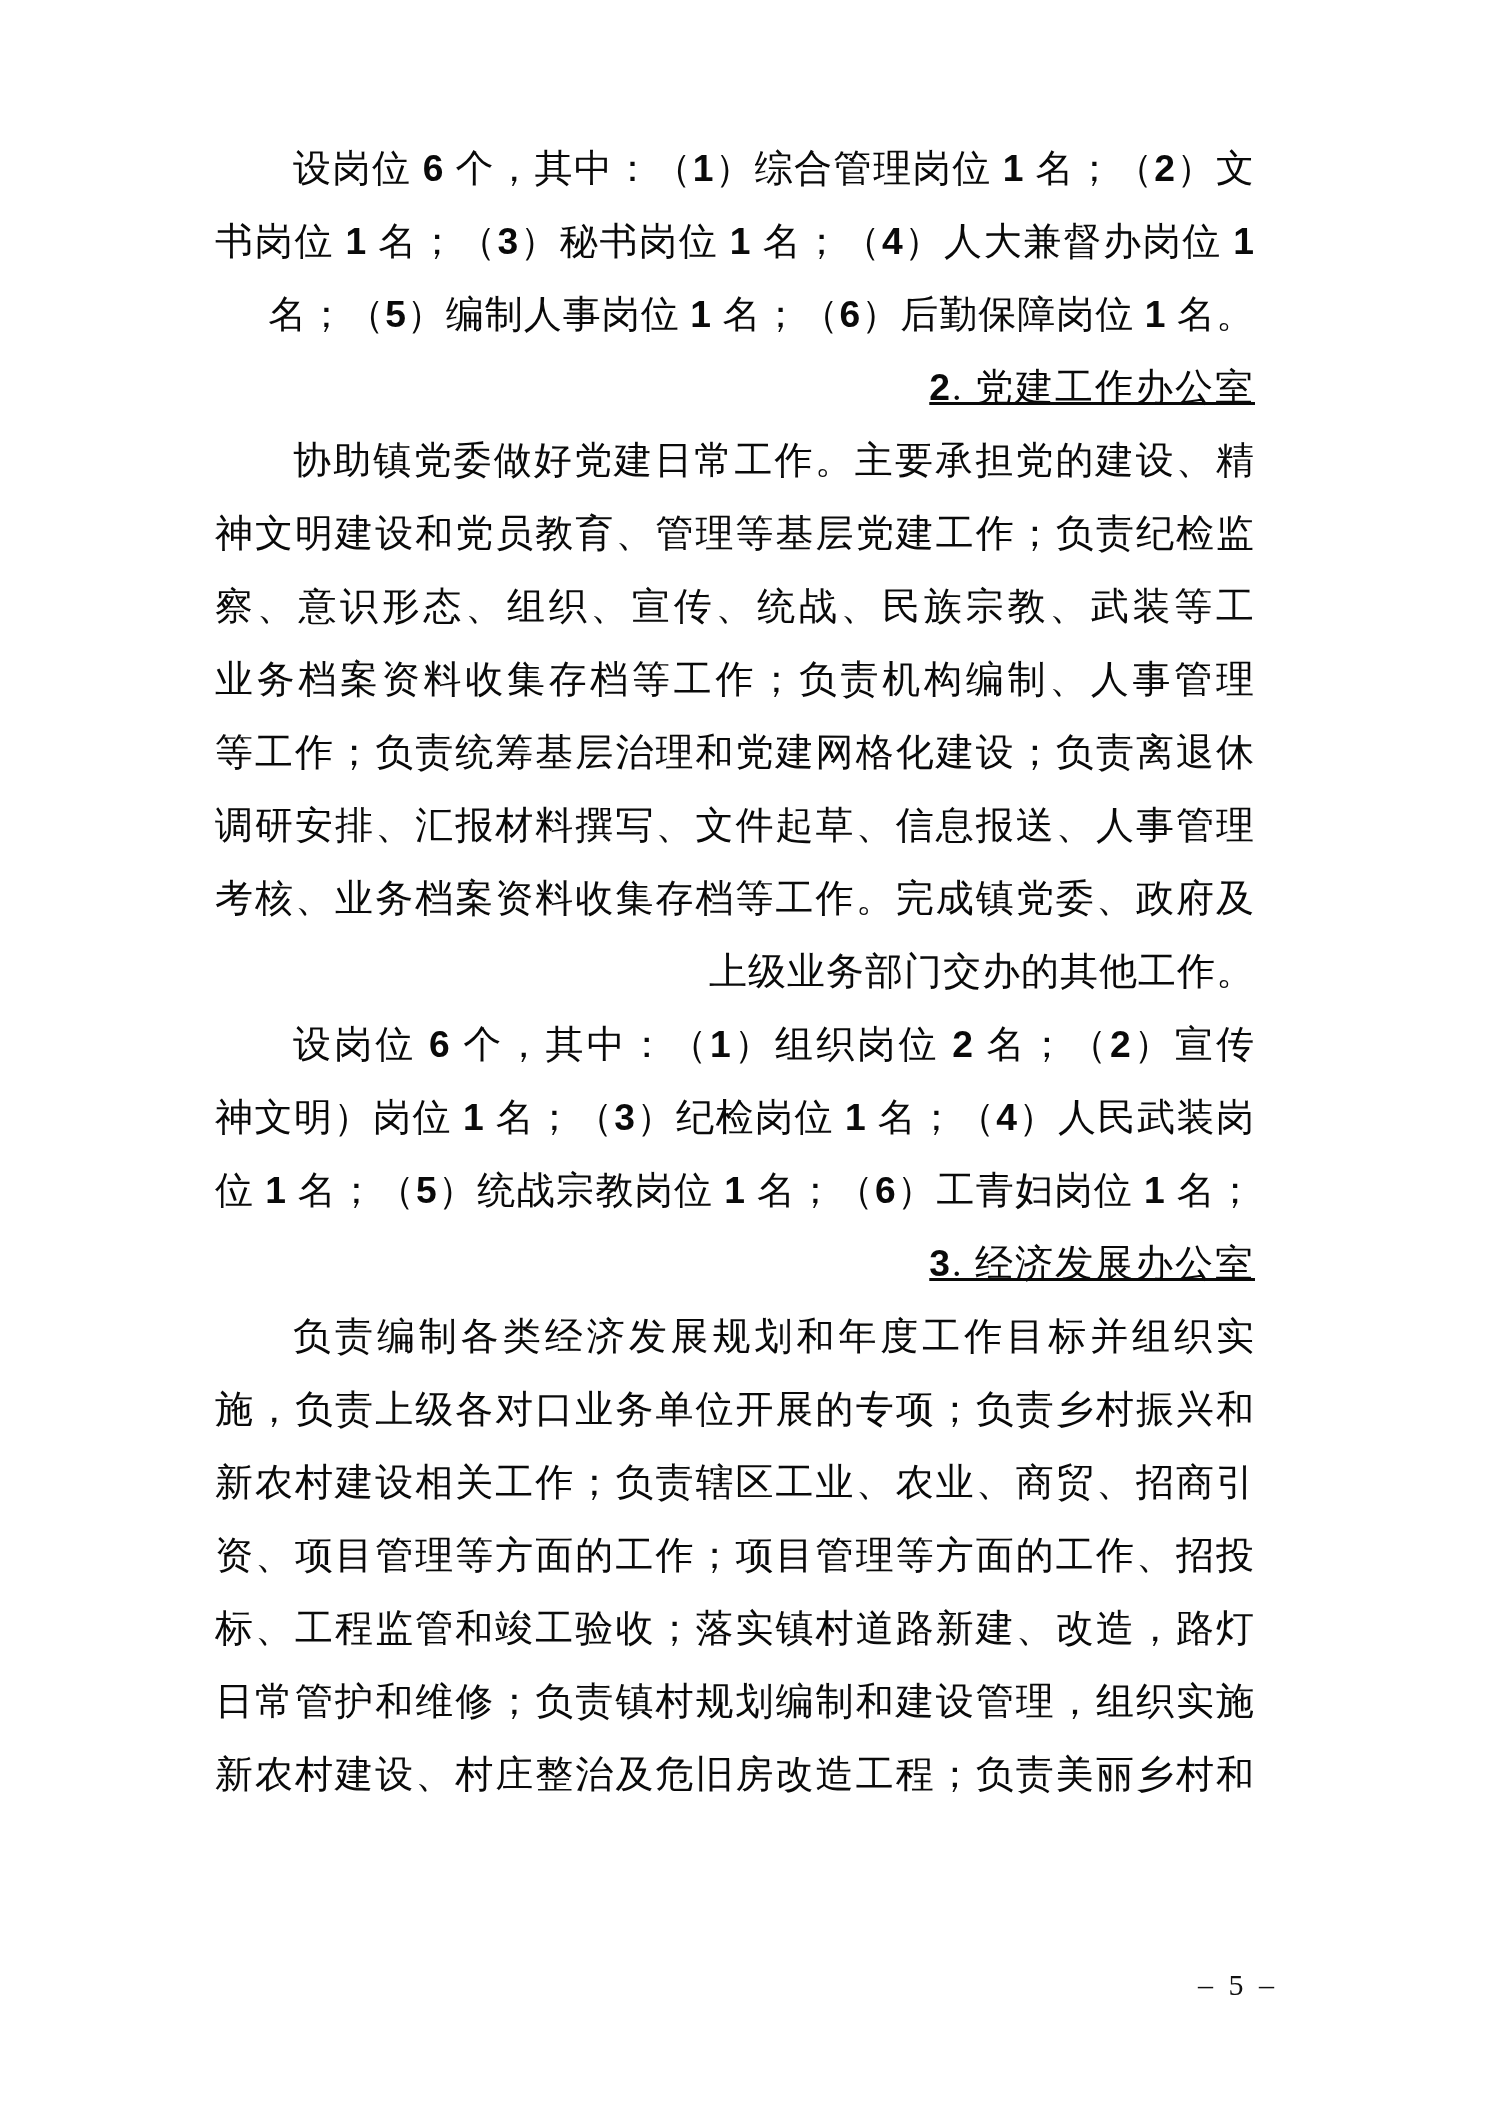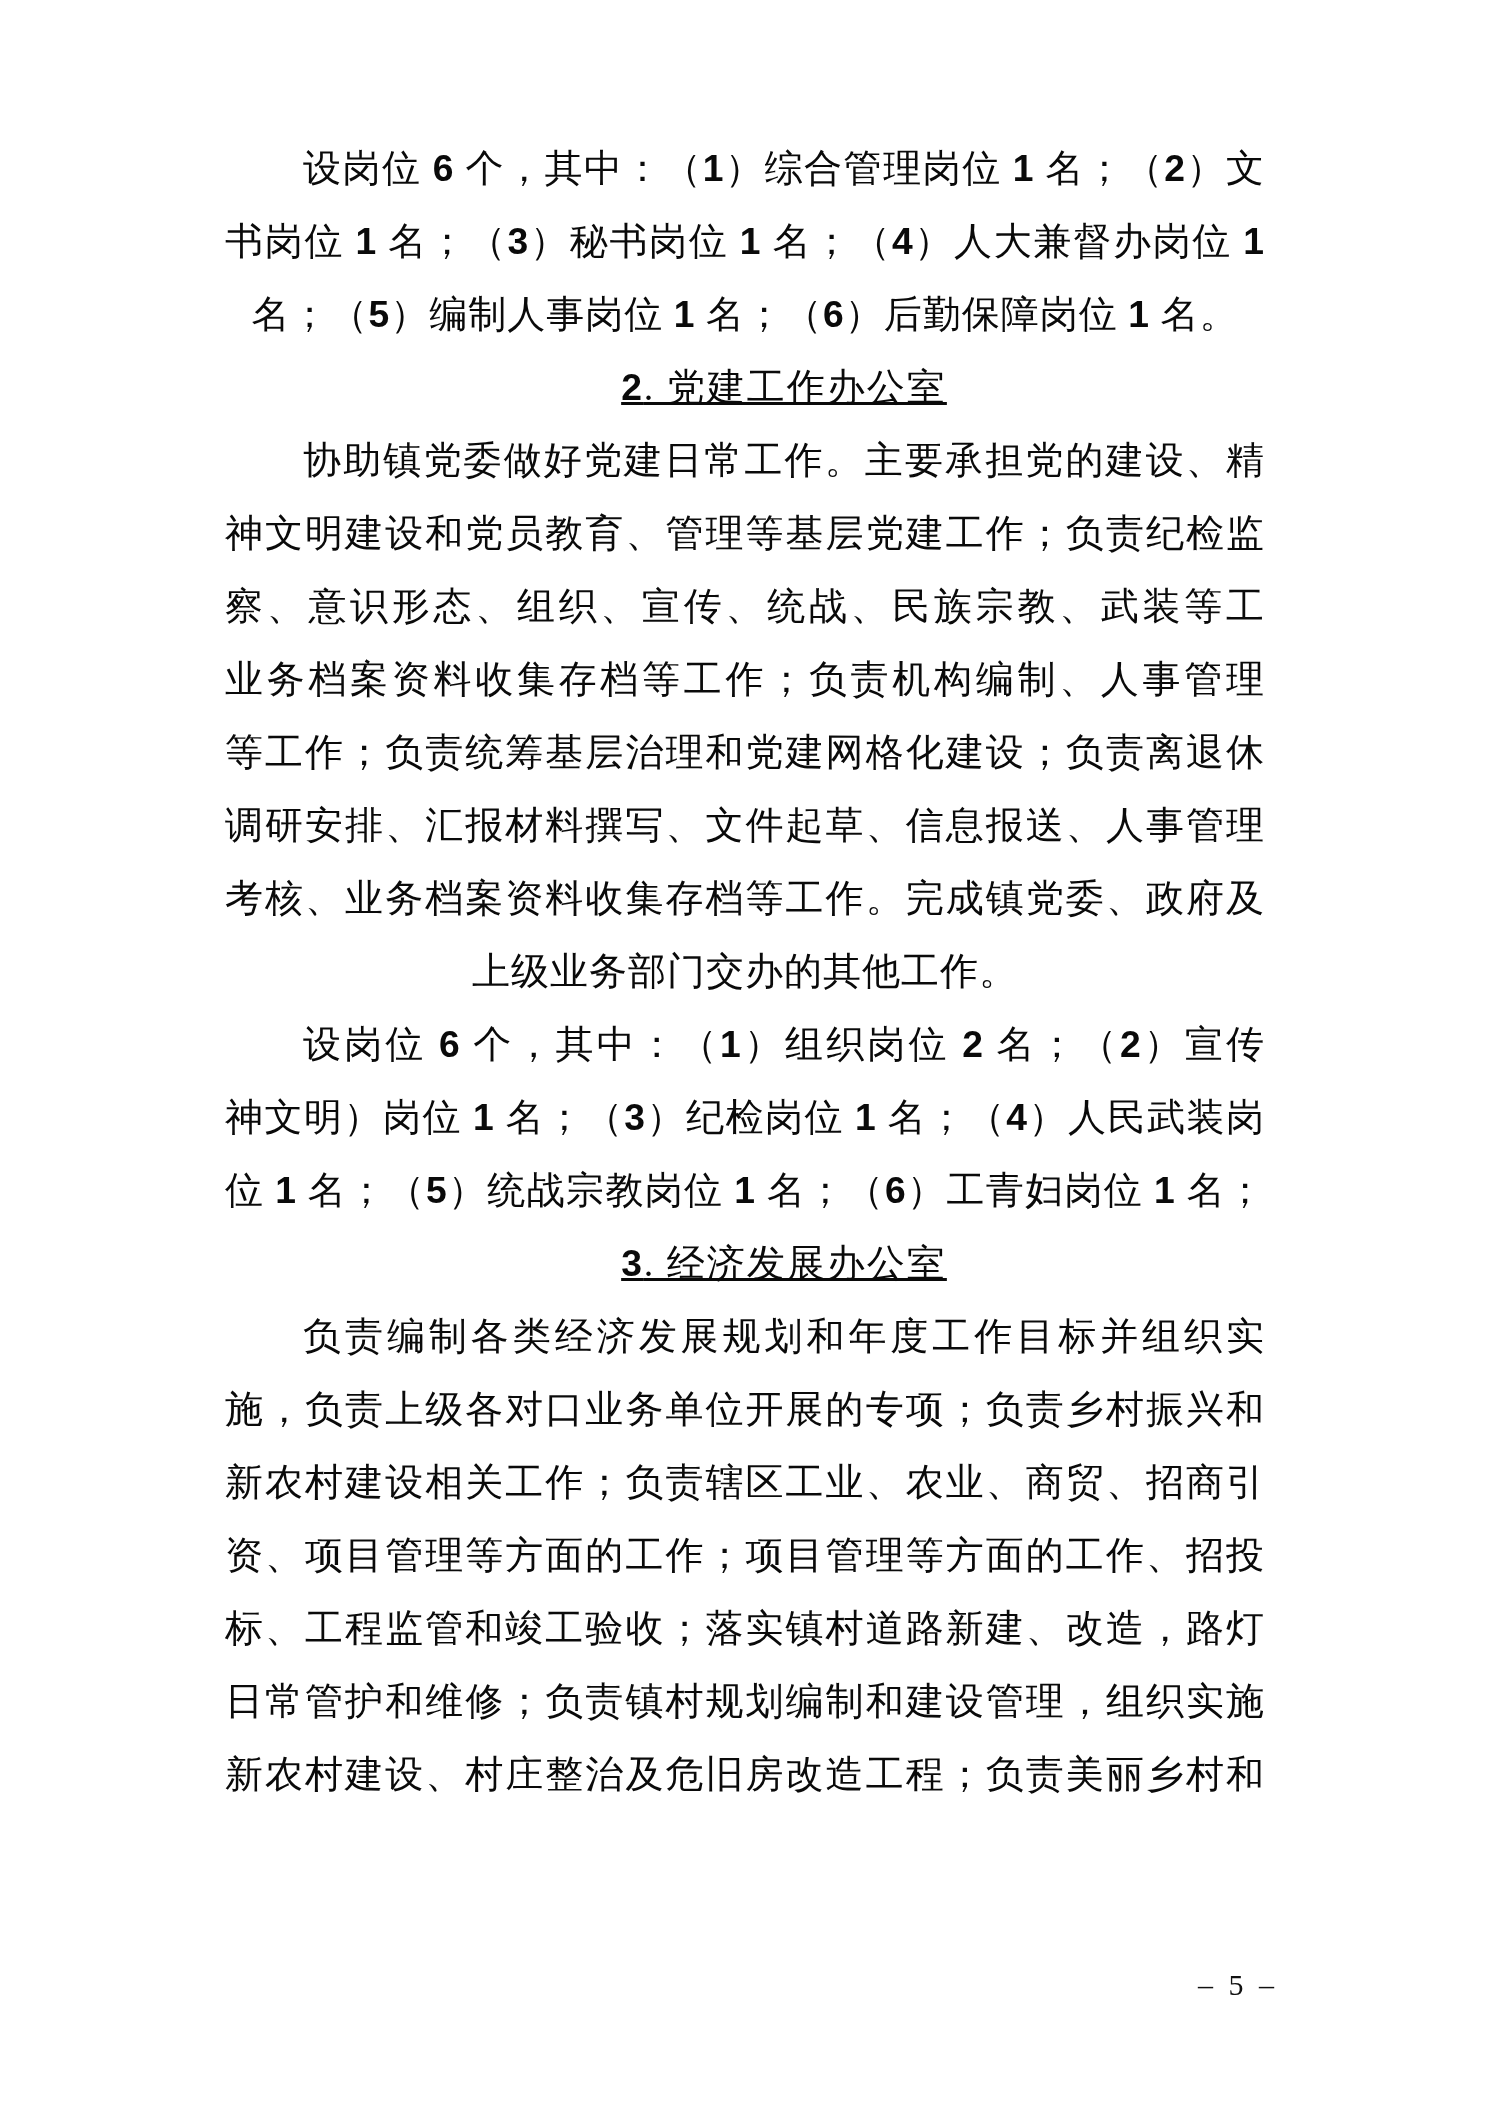--- a/index.html
+++ b/index.html
@@ -11,30 +11,30 @@
     position: relative;
     width: 1488px;
     height: 2104px;
     background: #ffffff;
     color: #0a0a0a;
     font-family: "Liberation Serif", "DejaVu Serif", serif;
     overflow: hidden;
   }
   .text-block {
     position: absolute;
-    left: 225px;
+    left: 215px;
     top: 132px;
     width: 1040px;
   }
   .line {
     height: 73px;
     line-height: 73px;
     font-size: 38px;
     letter-spacing: 1px;
-    text-align: center;
+    text-align: right;
     white-space: normal;
     overflow: hidden;
   }
   .line.stretch {
     text-align: justify;
     text-align-last: justify;
     text-justify: inter-character;
   }
   .line.indent {
     text-indent: 78px;

